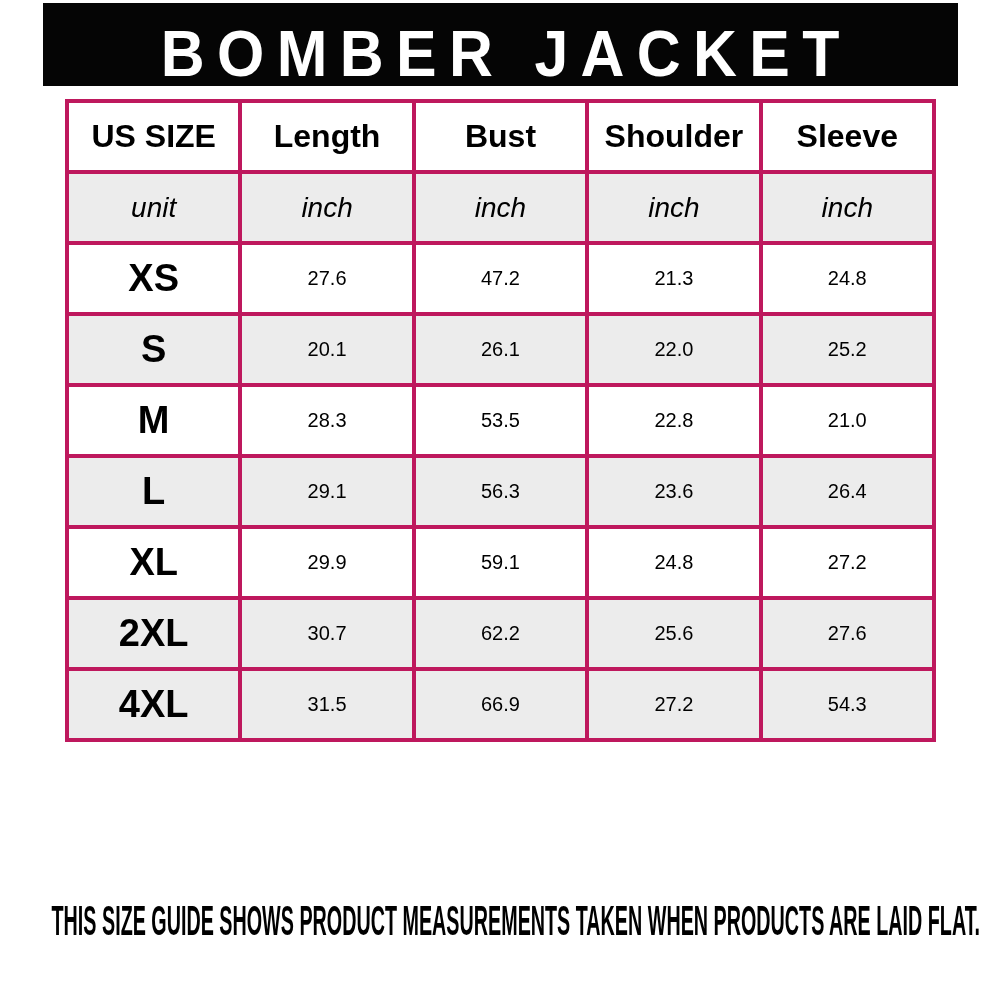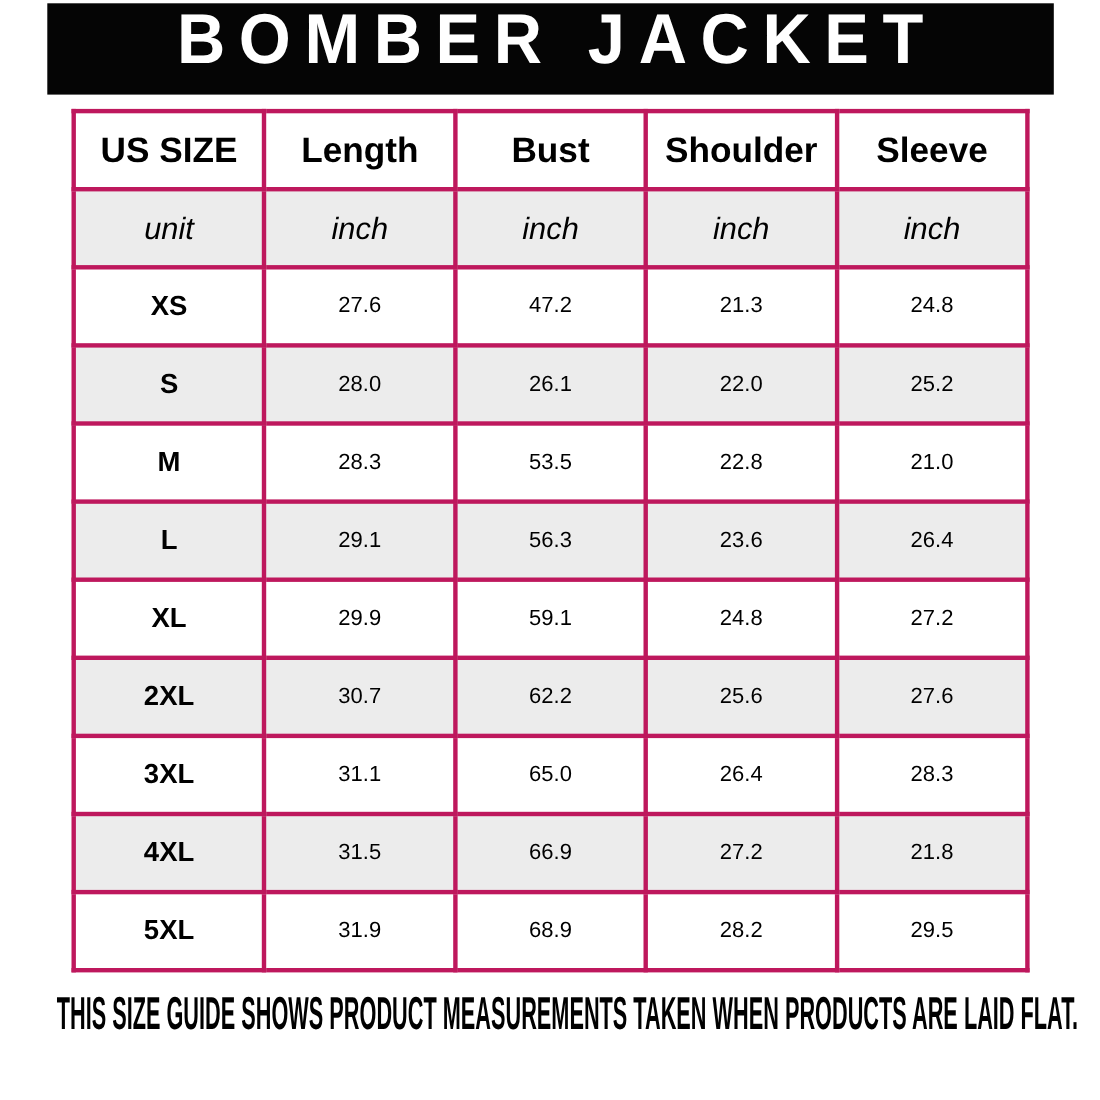--- a/index.html
+++ b/index.html
@@ -19,21 +19,21 @@
     background: #ffffff;
   }
   .title-bar {
     position: absolute;
     left: 43px;
     top: 3px;
     width: 915px;
     height: 83px;
     background: #050505;
     display: flex;
-    align-items: flex-start;
+    align-items: flex-end;
     justify-content: center;
   }
   .title-text {
     display: inline-block;
     color: #ffffff;
     font-size: 64px;
     font-weight: bold;
     letter-spacing: 13px;
     white-space: nowrap;
     transform: scaleX(0.95);
@@ -64,21 +64,21 @@
     font-size: 32px;
     font-weight: bold;
   }
   .size-table td.unit-cell {
     font-size: 28px;
     font-style: italic;
     font-weight: normal;
     text-align: center;
   }
   .size-table th.size-cell {
-    font-size: 25px;
+    font-size: 38px;
     font-weight: bold;
   }
   .size-table td.value-cell {
     font-size: 20px;
     font-weight: normal;
   }
   .footer-note {
     position: absolute;
     left: 0;
     top: 896px;
@@ -129,21 +129,21 @@
     </tr>
     <tr>
       <th class="size-cell">XS</th>
       <td class="value-cell">27.6</td>
       <td class="value-cell">47.2</td>
       <td class="value-cell">21.3</td>
       <td class="value-cell">24.8</td>
     </tr>
     <tr class="alt">
       <th class="size-cell">S</th>
-      <td class="value-cell">28.0</td>
+      <td class="value-cell">20.1</td>
       <td class="value-cell">26.1</td>
       <td class="value-cell">22.0</td>
       <td class="value-cell">25.2</td>
     </tr>
     <tr>
       <th class="size-cell">M</th>
       <td class="value-cell">28.3</td>
       <td class="value-cell">53.5</td>
       <td class="value-cell">22.8</td>
       <td class="value-cell">21.0</td>
@@ -162,40 +162,26 @@
       <td class="value-cell">24.8</td>
       <td class="value-cell">27.2</td>
     </tr>
     <tr class="alt">
       <th class="size-cell">2XL</th>
       <td class="value-cell">30.7</td>
       <td class="value-cell">62.2</td>
       <td class="value-cell">25.6</td>
       <td class="value-cell">27.6</td>
     </tr>
-    <tr>
-      <th class="size-cell">3XL</th>
-      <td class="value-cell">31.1</td>
-      <td class="value-cell">65.0</td>
-      <td class="value-cell">26.4</td>
-      <td class="value-cell">28.3</td>
-    </tr>
     <tr class="alt">
       <th class="size-cell">4XL</th>
       <td class="value-cell">31.5</td>
       <td class="value-cell">66.9</td>
       <td class="value-cell">27.2</td>
-      <td class="value-cell">21.8</td>
-    </tr>
-    <tr>
-      <th class="size-cell">5XL</th>
-      <td class="value-cell">31.9</td>
-      <td class="value-cell">68.9</td>
-      <td class="value-cell">28.2</td>
-      <td class="value-cell">29.5</td>
+      <td class="value-cell">54.3</td>
     </tr>
   </tbody>
     </table>
 
   <div class="footer-note">
     <div class="footer-line">
       <span>THIS SIZE GUIDE SHOWS PRODUCT MEASUREMENTS TAKEN WHEN PRODUCTS ARE LAID FLAT.</span>
     </div>
   </div>
 

